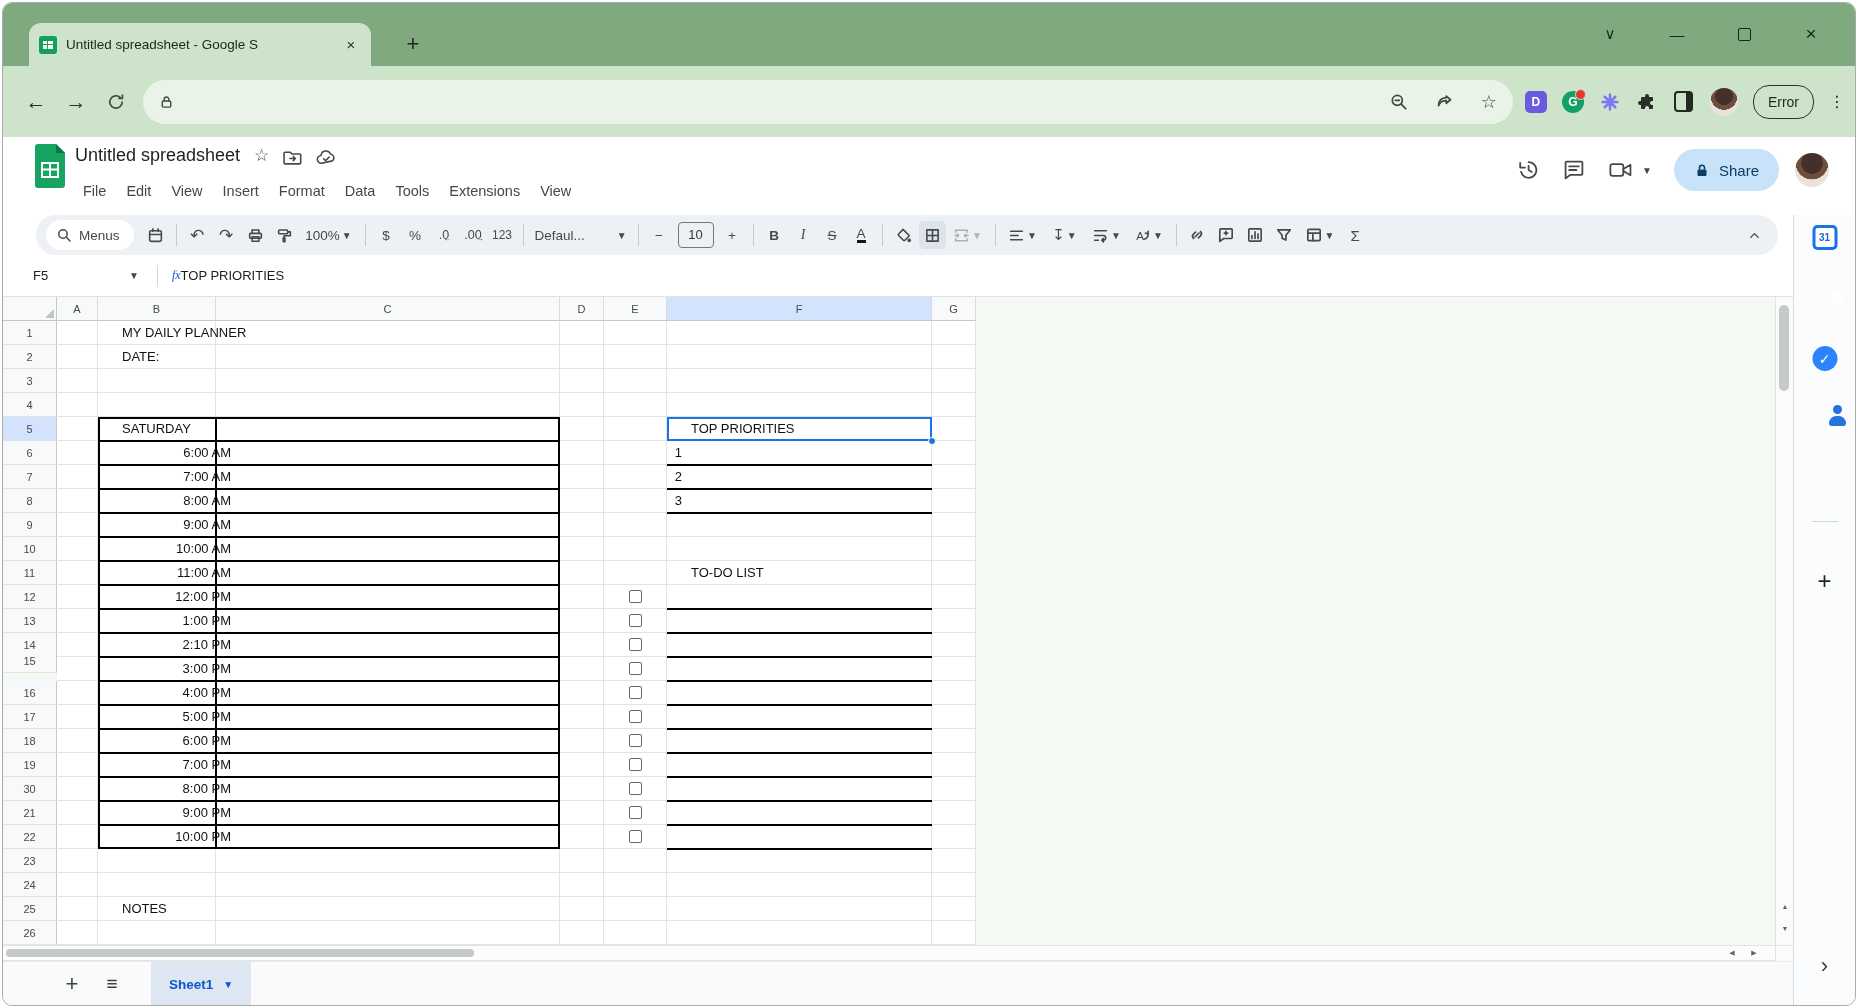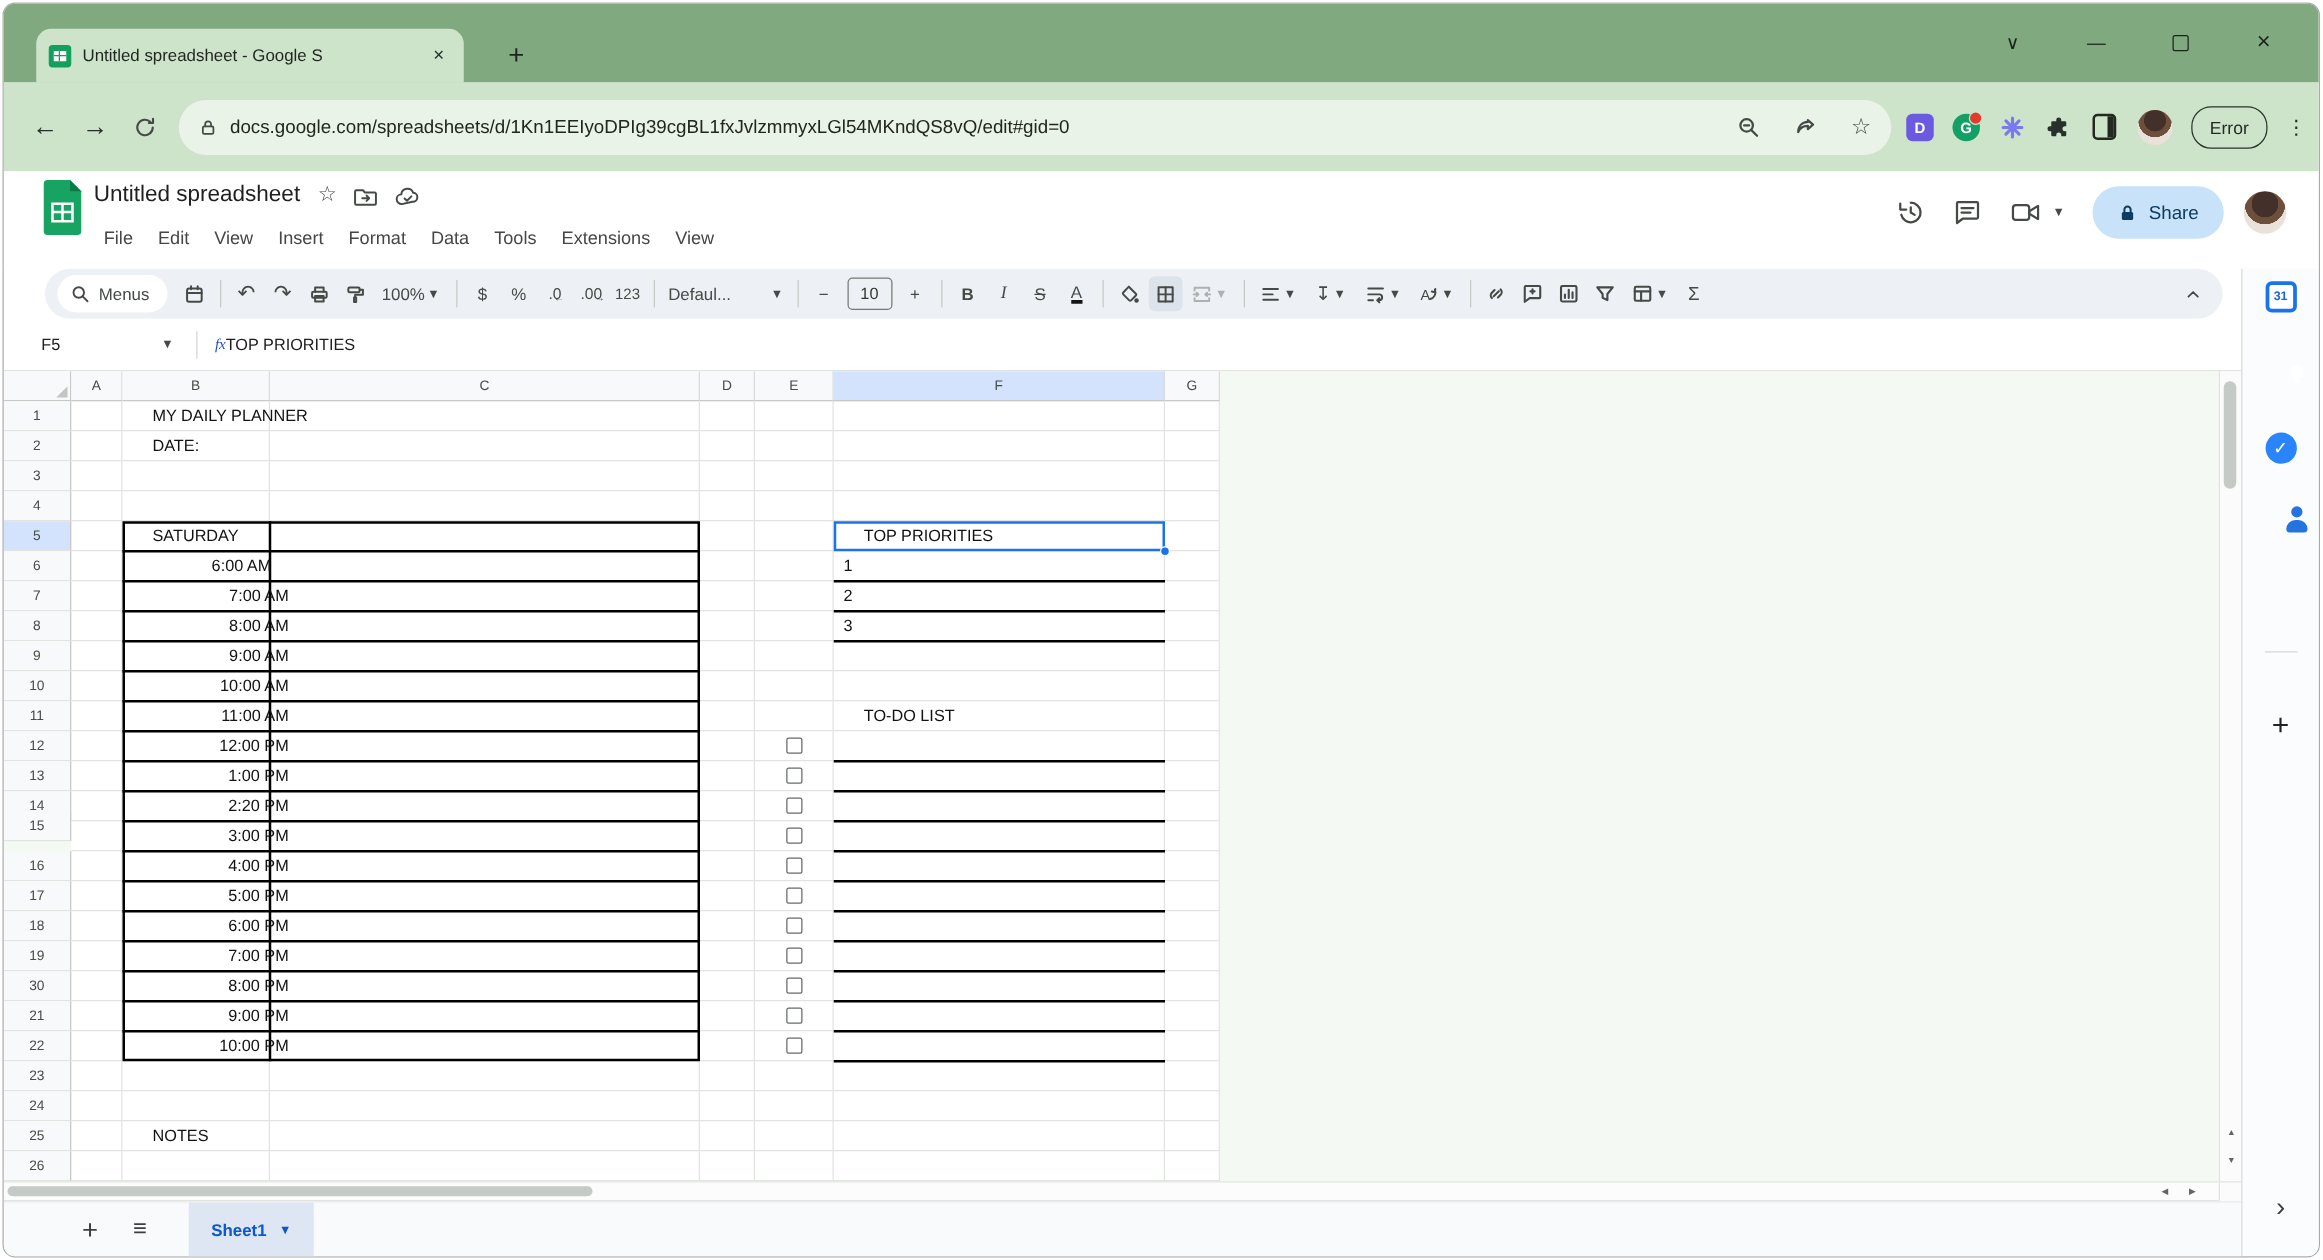--- a/index.html
+++ b/index.html
@@ -171,21 +171,20 @@
     <span class="navbtn" style="margin-left:6px;">
       <svg width="18" height="18" viewBox="0 0 16 16">
           <path class="ic" stroke-width="1.7" d="M13.5 8a5.5 5.5 0 1 1-1.6-3.9M13.7 1.8v3h-3"></path>
         </svg>
     </span>
     <div class="urlpill">
       <svg width="15" height="16" viewBox="0 0 16 16">
         <rect class="ic" x="3.5" y="7" width="9" height="6.5" rx="1.2" fill="#4a524a" stroke="#4a524a"></rect>
         <path class="ic" stroke="#4a524a" d="M5.5 7V5.2a2.5 2.5 0 0 1 5 0V7"></path>
       </svg>
-      <span class="urltext">docs.google.com/spreadsheets/d/1Kn1EEIyoDPIg39cgBL1fxJvlzmmyxLGl54MKndQS8vQ/edit#gid=0</span>
       <span class="pill-icons">
         <svg width="19" height="19" viewBox="0 0 16 16">
           <circle class="ic" cx="7" cy="7" r="4.2"></circle>
             <path class="ic" d="M10.2 10.2L14 14M5.3 7h3.4"></path>
           </svg>
         <svg width="19" height="19" viewBox="0 0 16 16">
           <path class="ic" d="M9.5 3.5L13 6.5l-3.5 3V7.3C6 7.3 4 9 3 11.5c0-4 2.5-6.6 6.5-6.8z"></path>
           </svg>
         <span style="font-size:18px;color:#3a423a;">☆</span>
       </span>
@@ -530,29 +529,29 @@
       <div class="blk" style="left: 664px; top: 407px; width: 265px; height: 2px;"></div>
       <div class="blk" style="left: 664px; top: 431px; width: 265px; height: 2px;"></div>
       <div class="blk" style="left: 664px; top: 455px; width: 265px; height: 2px;"></div>
       <div class="blk" style="left: 664px; top: 479px; width: 265px; height: 2px;"></div>
       <div class="blk" style="left: 664px; top: 503px; width: 265px; height: 2px;"></div>
       <div class="blk" style="left: 664px; top: 527px; width: 265px; height: 2px;"></div>
       <div class="blk" style="left: 664px; top: 551px; width: 265px; height: 2px;"></div>
       <div class="celltext" style="top: 24px; left: 99px;">MY DAILY PLANNER</div>
       <div class="celltext" style="top: 48px; left: 99px;">DATE:</div>
       <div class="celltext" style="top: 120px; left: 99px;">SATURDAY</div>
-      <div class="celltext" style="top: 144px; left: 81px; width: 113px; text-align: right;">6:00 AM</div>
+      <div class="celltext" style="top: 144px; left: 95px; width: 113px; text-align: right;">6:00 AM</div>
       <div class="celltext" style="top: 168px; left: 95px; width: 113px; text-align: right;">7:00 AM</div>
       <div class="celltext" style="top: 192px; left: 95px; width: 113px; text-align: right;">8:00 AM</div>
       <div class="celltext" style="top: 216px; left: 95px; width: 113px; text-align: right;">9:00 AM</div>
       <div class="celltext" style="top: 240px; left: 95px; width: 113px; text-align: right;">10:00 AM</div>
       <div class="celltext" style="top: 264px; left: 95px; width: 113px; text-align: right;">11:00 AM</div>
       <div class="celltext" style="top: 288px; left: 95px; width: 113px; text-align: right;">12:00 PM</div>
       <div class="celltext" style="top: 312px; left: 95px; width: 113px; text-align: right;">1:00 PM</div>
-      <div class="celltext" style="top: 336px; left: 95px; width: 113px; text-align: right;">2:20 PM</div>
+      <div class="celltext" style="top: 336px; left: 95px; width: 113px; text-align: right;">2:10 PM</div>
       <div class="celltext" style="top: 360px; left: 95px; width: 113px; text-align: right;">3:00 PM</div>
       <div class="celltext" style="top: 384px; left: 95px; width: 113px; text-align: right;">4:00 PM</div>
       <div class="celltext" style="top: 408px; left: 95px; width: 113px; text-align: right;">5:00 PM</div>
       <div class="celltext" style="top: 432px; left: 95px; width: 113px; text-align: right;">6:00 PM</div>
       <div class="celltext" style="top: 456px; left: 95px; width: 113px; text-align: right;">7:00 PM</div>
       <div class="celltext" style="top: 480px; left: 95px; width: 113px; text-align: right;">8:00 PM</div>
       <div class="celltext" style="top: 504px; left: 95px; width: 113px; text-align: right;">9:00 PM</div>
       <div class="celltext" style="top: 528px; left: 95px; width: 113px; text-align: right;">10:00 PM</div>
       <div class="celltext" style="top: 144px; left: 601px; width: 58px; text-align: right;">1</div>
       <div class="celltext" style="top: 168px; left: 601px; width: 58px; text-align: right;">2</div>

